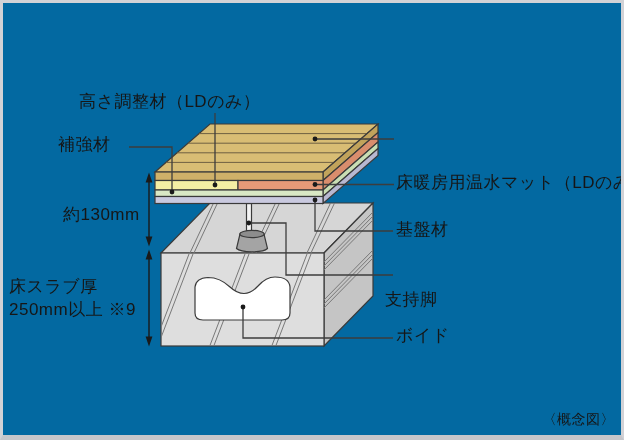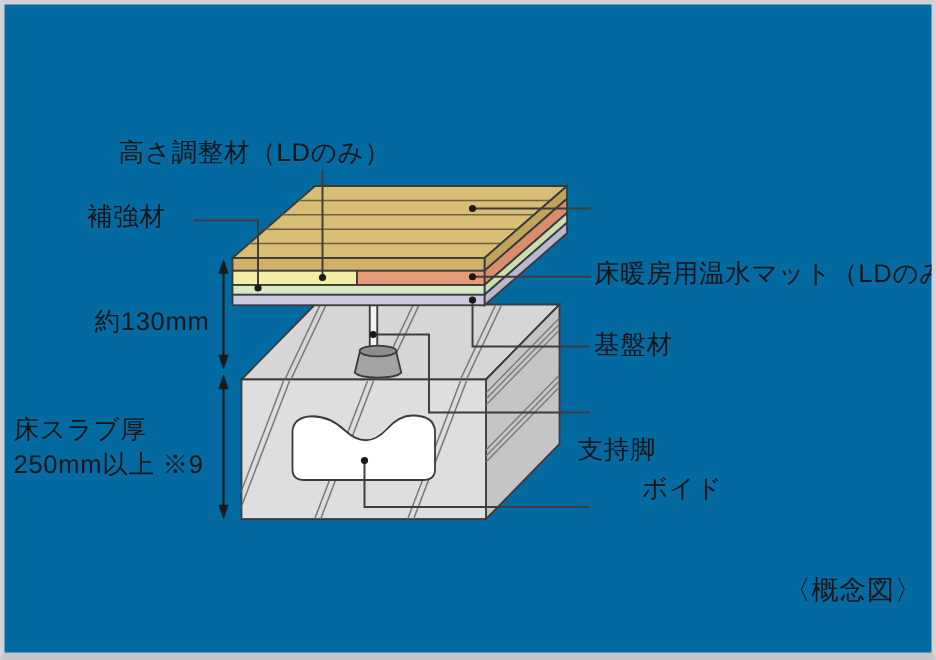--- a/index.html
+++ b/index.html
@@ -14,25 +14,25 @@
     position:absolute;font-size:17px;line-height:1.15;color:#161616;
     white-space:nowrap;letter-spacing:0.5px;
   }
   .lbl-ha{left:76px;top:89px;}
   .lbl-re{left:55px;top:132px;text-align:center;}
   .lbl-sw{left:394px;top:125px;}
   .lbl-hm{left:393px;top:170px;}
   .lbl-bm{left:393px;top:217px;text-align:right;}
   .lbl-l1{left:393px;top:260px;}
   .lbl-l2{left:382px;top:287px;}
-  .lbl-vo{left:393px;top:313px;margin-left:32px;}
+  .lbl-vo{left:393px;top:323px;}
   .lbl-d1{left:60px;top:202px;width:76px;text-align:left;}
   .lbl-s1{left:6px;top:274px;}
   .lbl-s2{left:6px;top:297px;}
-  .lbl-cap{right:6px;top:380px;font-size:18px;}
+  .lbl-cap{right:6px;top:408px;font-size:14px;}
   .hatch{stroke:#787878;stroke-width:1;}
   .plank{stroke:#6e6042;stroke-width:1;}
   .ol{stroke-width:1.2;}
   .leader{fill:none;stroke:#3d3d3d;stroke-width:1.3;}
   .dim{stroke:#1a1a1a;stroke-width:1.4;}
 </style>
 </head>
 <body>
 
 <div class="frame">

